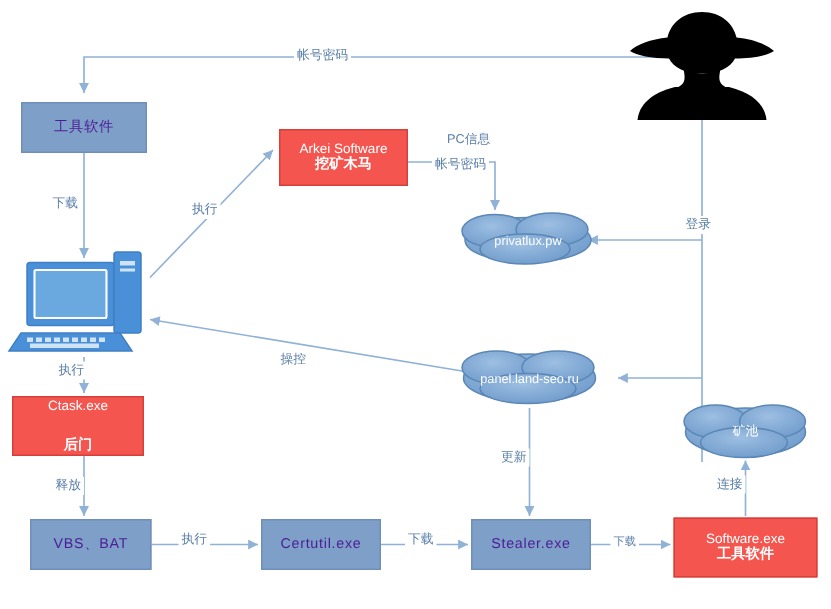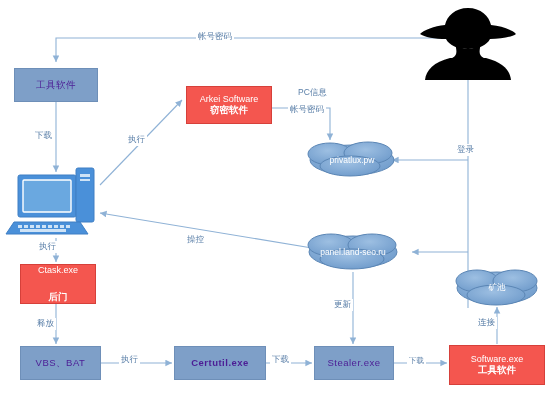--- a/index.html
+++ b/index.html
@@ -126,33 +126,33 @@
       <path d="M450,58 C434,62 426,70 425,80 L511,80 C510,70 502,62 486,58 Z"></path>
     </g>
   </svg>
 
   <div class="node box blue" style="left:14px;top:68px;width:84px;height:34px;">
     <span class="single">工具软件</span>
   </div>
 
   <div class="node box red" style="left:186px;top:86px;width:86px;height:38px;">
     <span class="l1">Arkei Software</span>
-    <span class="l2">窃密软件</span>
+    <span class="l2">挖矿木马</span>
   </div>
 
-  <div class="node box red" style="left:20px;top:264px;width:76px;height:40px;gap:16px;">
+  <div class="node box red" style="left:8px;top:264px;width:88px;height:40px;gap:16px;">
     <span class="l1">Ctask.exe</span>
     <span class="l2">后门</span>
   </div>
 
   <div class="node box blue" style="left:20px;top:346px;width:81px;height:34px;">
     <span class="single">VBS、BAT</span>
   </div>
 
-  <div class="node box blue" style="left:174px;top:346px;width:92px;height:34px;font-weight:bold;">
+  <div class="node box blue" style="left:174px;top:346px;width:80px;height:34px;">
     <span class="single">Certutil.exe</span>
   </div>
 
   <div class="node box blue" style="left:314px;top:346px;width:80px;height:34px;">
     <span class="single">Stealer.exe</span>
   </div>
 
   <div class="node box red" style="left:449px;top:345px;width:96px;height:40px;">
     <span class="l1">Software.exe</span>
     <span class="l2">工具软件</span>

